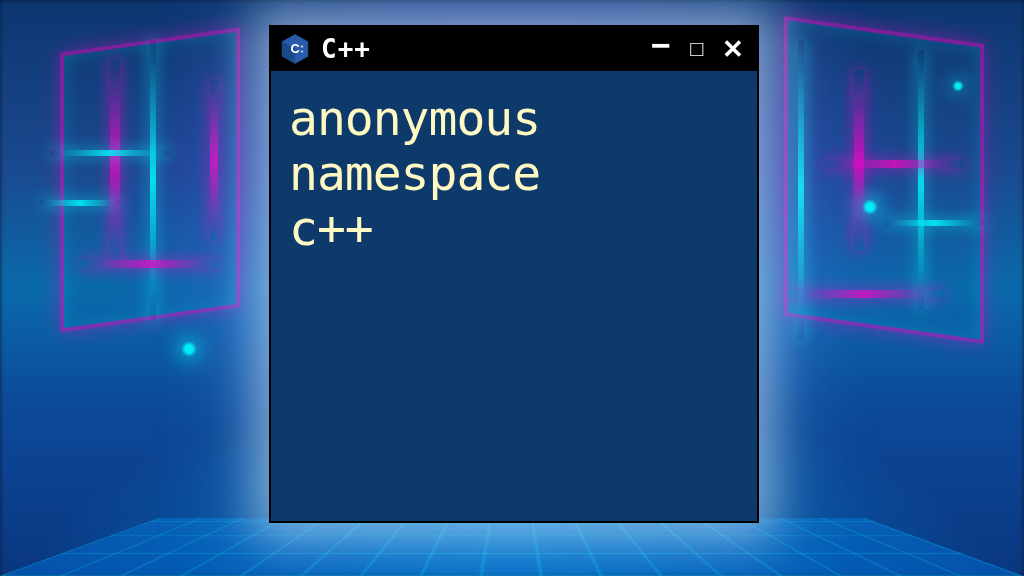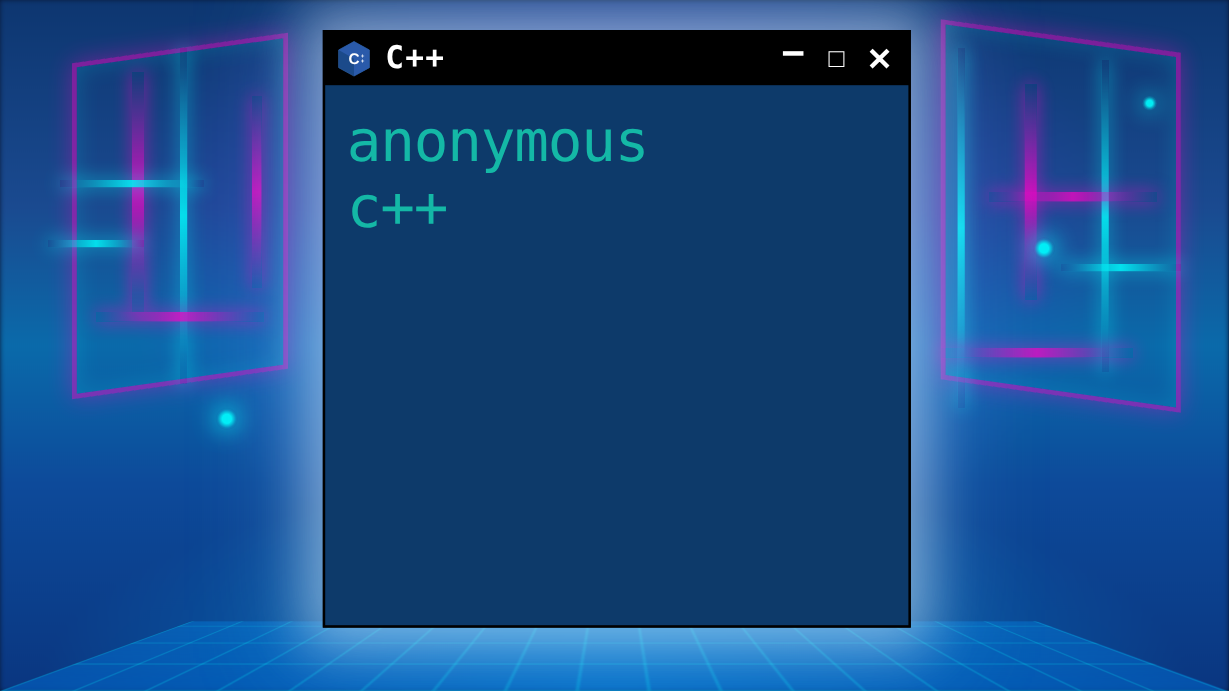--- a/index.html
+++ b/index.html
@@ -113,21 +113,21 @@
     }
     .ctrl.min { font-size: 34px; position: relative; top: -4px; }
     .ctrl.max { font-size: 22px; }
     .ctrl.close { font-size: 26px; }
     .content {
       background: #0d3a6a;
       height: calc(100% - 44px);
       padding: 20px 18px;
     }
     .code-text {
-      color: #14b8a6;
+      color: #fef9c3;
       font-size: 48px;
       font-family: 'DejaVu Sans Mono', 'Consolas', monospace;
       line-height: 1.15;
       letter-spacing: -1px;
     }
   </style>
 </head>
 <body>
 
 <div class="background"></div>
@@ -167,15 +167,16 @@
       <span class="title-text">C++</span>
     </div>
     <div class="controls">
       <span class="ctrl min">−</span>
       <span class="ctrl max">□</span>
       <span class="ctrl close">✕</span>
     </div>
   </div>
   <div class="content">
     <div class="code-text">anonymous</div>
+    <div class="code-text">namespace</div>
     <div class="code-text">c++</div>
   </div>
 </div>
 
 </body></html>

